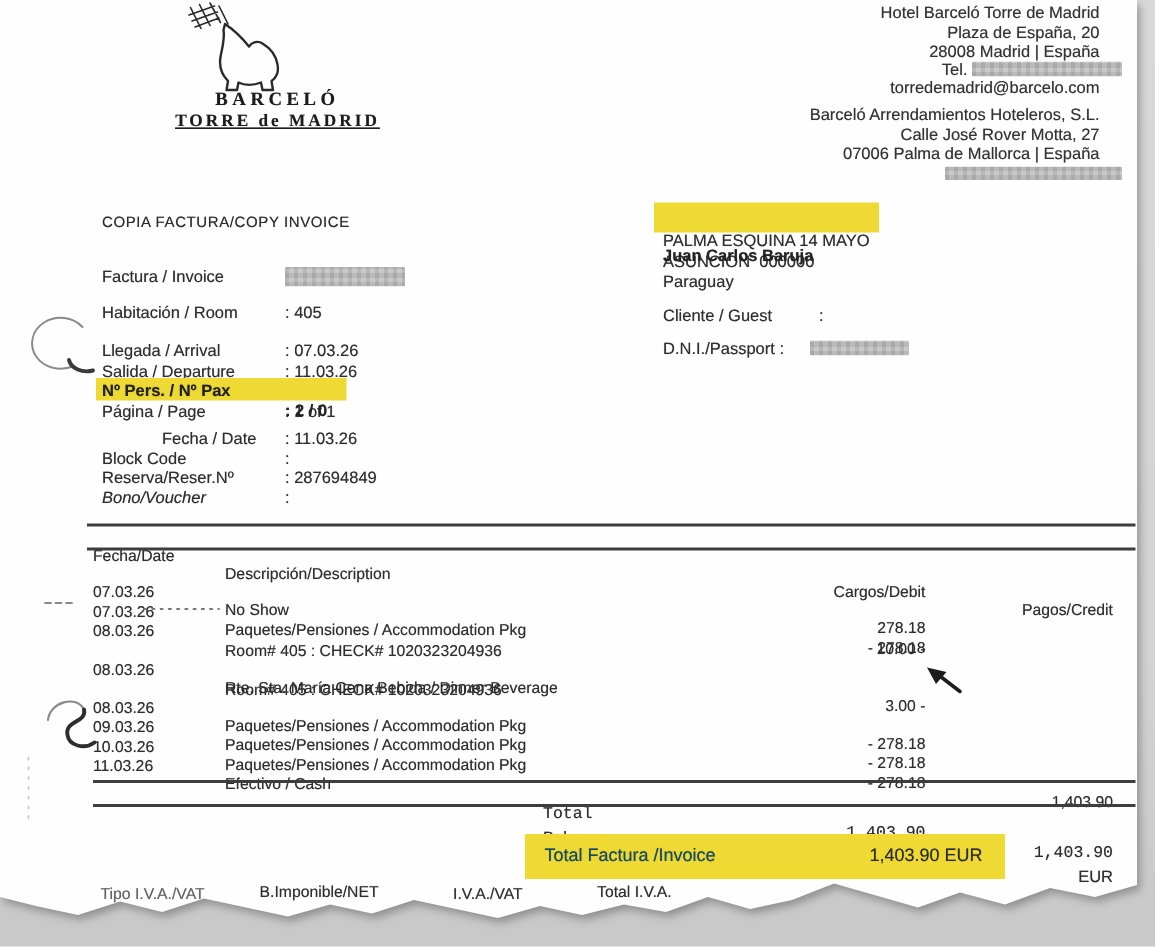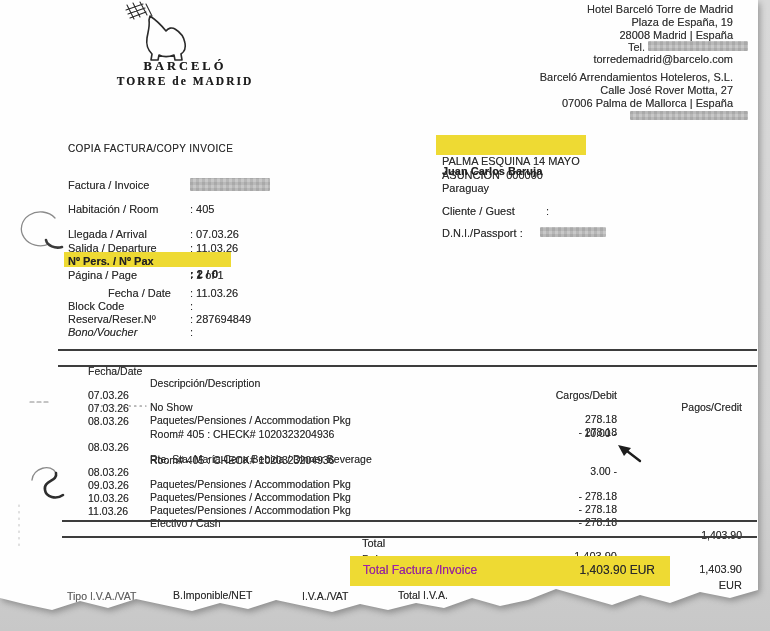--- a/index.html
+++ b/index.html
@@ -29,47 +29,47 @@
   .fg{position:relative;z-index:2;}
   .redact{position:absolute;border-radius:1px;filter:blur(.5px);
     background:
       repeating-linear-gradient(90deg,#c3c3c3 0 3px,#dadada 3px 6px),
       repeating-linear-gradient(0deg,#cbcbcb 0 3px,#e0e0e0 3px 6px);
     background-blend-mode:multiply;opacity:.85;}
   .rule{position:absolute;background:#3d3d3d;}
   .logo-text{position:absolute;text-align:center;color:#1c1c1c;
     font-family:"Liberation Serif","DejaVu Serif",serif;}
   .pen{position:absolute;left:0;top:0;width:758px;height:614px;pointer-events:none;z-index:5;}
-  .tot-box-label{position:absolute;left:13px;top:7px;font-size:12px;color:#a21caf;}
+  .tot-box-label{position:absolute;left:13px;top:7px;font-size:12px;color:#0c4a6e;}
   .tot-box-value{position:absolute;right:15px;top:7px;font-size:12px;color:#2a2a2a;}
-  .c-date{position:absolute;left:62px;margin-left:26px;}
+  .c-date{position:absolute;left:62px;}
   .c-desc{position:absolute;left:150px;}
   .c-debit{position:absolute;left:525px;width:92px;text-align:right;}
   .c-credit{position:absolute;left:650px;width:92px;text-align:right;}
   .scan{text-shadow:0 0 .5px rgba(40,40,40,.55);}
 </style>
 </head>
 <body>
 
 <div class="paper-wrap">
 <div class="paper scan">
 
   <svg class="abs" style="left:112px;top:1px;" width="92" height="62" viewBox="0 0 92 62">
     <g fill="none" stroke="#2a2a2a" stroke-linecap="round">
       <path stroke-width="1.1" d="M14,9 l17,-6 M16,13 l17,-6 M18,17 l16,-6 M15,4 l7,14 M21,2 l7,14 M28,1 l7,13 M34,3 l6,12"></path>
       <path stroke-width="1.6" stroke-linejoin="round" d="M38,15 C44,19 50,25 54,30 C56,27 60,26 63,28 C68,31 72,36 73,42 C74,47 72,51 69,53 L70,59 L63,59 L62,54 C57,56 51,56 47,54 L46,59 L39,59 L40,53 C36,49 34,43 35,37 C36,31 38,25 37,19 Z"></path>
     </g>
   </svg>
   <div class="logo-text" style="left:92px;top:59px;width:186px;">
     <div style="font-size:12.5px;letter-spacing:3px;font-weight:bold;">BARCELÓ</div>
-    <div style="font-size:11.5px;letter-spacing:2px;font-weight:bold;margin-top:1px;">TORRE de MADRID</div>
+    <div style="font-size:11.5px;letter-spacing:2px;font-weight:bold;margin-top:1px;text-decoration:underline;">TORRE de MADRID</div>
   </div>
 
   <div class="addr" style="top:3px;">Hotel Barceló Torre de Madrid</div>
-  <div class="addr" style="top:16px;">Plaza de España, 19</div>
+  <div class="addr" style="top:16px;">Plaza de España, 20</div>
   <div class="addr" style="top:29px;">28008 Madrid | España</div>
   <div class="addr" style="top:41px;right:113px;">Tel.</div>
   <div class="redact" style="left:648px;top:41px;width:100px;height:10px;"></div>
   <div class="addr" style="top:53px;">torredemadrid@barcelo.com</div>
 
   <div class="addr" style="top:71px;">Barceló Arrendamientos Hoteleros, S.L.</div>
   <div class="addr" style="top:84px;">Calle José Rover Motta, 27</div>
   <div class="addr" style="top:97px;">07006 Palma de Mallorca | España</div>
   <div class="redact" style="left:630px;top:111px;width:118px;height:9px;"></div>
 
@@ -167,21 +167,21 @@
     <span class="c-desc">Paquetes/Pensiones / Accommodation Pkg</span>
     <span class="c-debit">- 278.18</span>
   </div>
   <div class="abs t10" style="left:0;top:493px;width:758px;">
     <span class="c-date">11.03.26</span>
     <span class="c-desc">Efectivo / Cash</span>
     <span class="c-credit">1,403.90</span>
   </div>
 
   <div class="rule" style="left:62px;top:520px;width:695px;height:1.5px;"></div>
-  <div class="abs t11" style="left:0;top:524px;width:758px;">
+  <div class="abs t11" style="left:0;top:524px;width:758px;font-family:Liberation Mono, monospace;">
     <span style="position:absolute;left:362px;">Total</span>
     <span class="c-debit">1,403.90</span>
     <span class="c-credit">1,403.90</span>
   </div>
   <div class="rule" style="left:62px;top:536px;width:695px;height:1.5px;"></div>
   <div class="abs t11" style="left:0;top:540px;width:758px;">
     <span style="position:absolute;left:362px;">Balance</span>
     <span class="c-debit">0.00</span>
     <span class="c-credit">EUR</span>
   </div>

